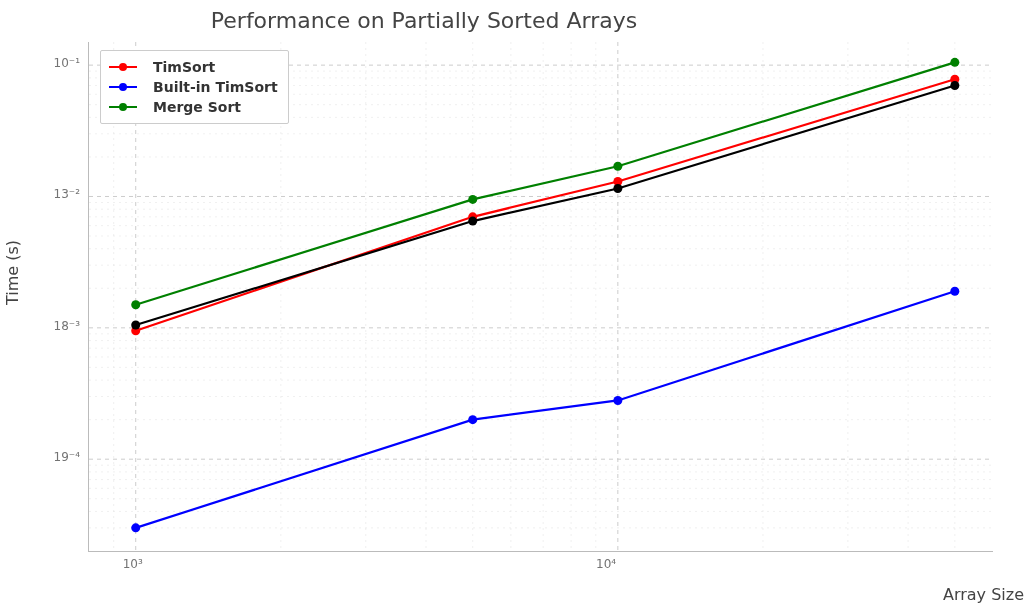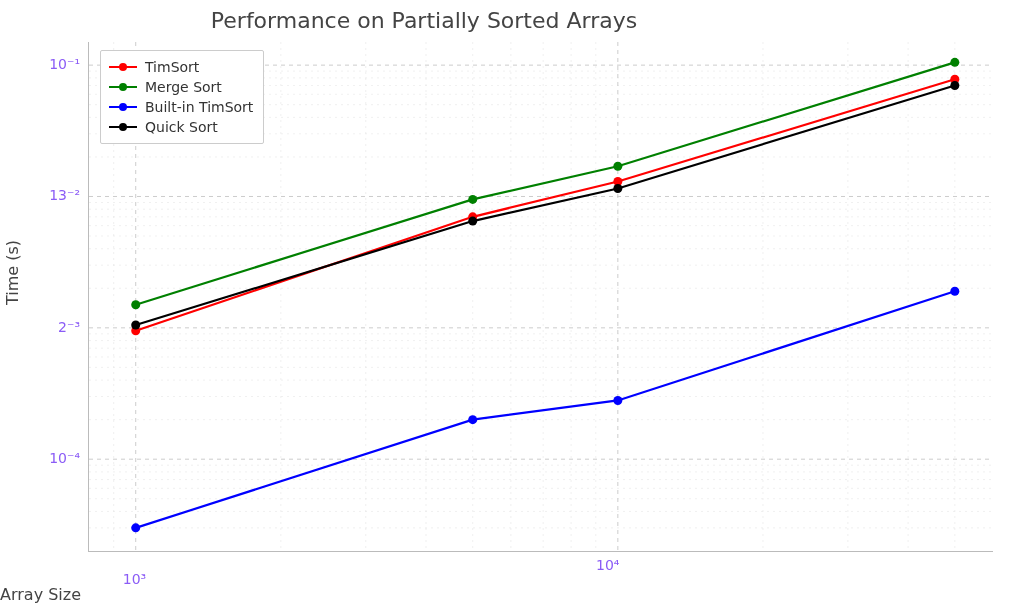--- a/index.html
+++ b/index.html
@@ -46,51 +46,52 @@
     stroke-width: 0.6;
   }
   .axis-label {
     position: absolute;
     font-size: 16px;
     color: #444;
   }
   .xlabel {
     left: 0;
     width: 1024px;
-    text-align: left;
+    text-align: right;
     bottom: 6px;
   }
   .ylabel {
     left: 12px;
     top: 50%;
     transform: translateY(-50%) rotate(-90deg);
     transform-origin: left center;
     white-space: nowrap;
   }
   .tick-label {
     position: absolute;
-    font-size: 14px;
-    color: #8b5cf6;
+    font-size: 12px;
+    color: #737373;
   }
   .legend {
     position: absolute;
     left: 100px;
     top: 50px;
     background: #ffffff;
     border: 1px solid #cccccc;
     border-radius: 2px;
     padding: 6px 10px 6px 8px;
     font-size: 14px;
     color: #333;
   }
   .legend-row {
     display: flex;
     align-items: center;
-    gap: 8px;
+    gap: 16px;
     padding: 2px 0;
+    font-weight: bold;
   }
   .legend-swatch {
     position: relative;
     width: 28px;
     height: 12px;
   }
   .legend-swatch .line {
     position: absolute;
     top: 50%;
     left: 0;
@@ -206,43 +207,36 @@
   <div class="legend">
     <div class="legend-row">
       <span class="legend-swatch">
         <span class="line" style="background:#ff0000;"></span>
         <span class="dot" style="background:#ff0000;"></span>
       </span>
       <span>TimSort</span>
     </div>
     <div class="legend-row">
       <span class="legend-swatch">
+        <span class="line" style="background:#0000ff;"></span>
+        <span class="dot" style="background:#0000ff;"></span>
+      </span>
+      <span>Built-in TimSort</span>
+    </div>
+    <div class="legend-row">
+      <span class="legend-swatch">
         <span class="line" style="background:#008000;"></span>
         <span class="dot" style="background:#008000;"></span>
       </span>
       <span>Merge Sort</span>
     </div>
-    <div class="legend-row">
-      <span class="legend-swatch">
-        <span class="line" style="background:#0000ff;"></span>
-        <span class="dot" style="background:#0000ff;"></span>
-      </span>
-      <span>Built-in TimSort</span>
-    </div>
-    <div class="legend-row">
-      <span class="legend-swatch">
-        <span class="line" style="background:#000000;"></span>
-        <span class="dot" style="background:#000000;"></span>
-      </span>
-      <span>Quick Sort</span>
-    </div>
   </div>
 
   <div id="tick-labels">
-      <div class="tick-label" style="left: 122.722px; top: 557px; margin-top: 14px;">10³</div>
+      <div class="tick-label" style="left: 122.722px; top: 557px;">10³</div>
       <div class="tick-label" style="left: 596px; top: 557px;">10⁴</div>
-      <div class="tick-label" style="right: 944px; left: 40px; top: 450.188px; width: 40px; text-align: right;">10⁻⁴</div>
-      <div class="tick-label" style="right: 944px; left: 40px; top: 318.836px; width: 40px; text-align: right;">2⁻³</div>
+      <div class="tick-label" style="right: 944px; left: 40px; top: 450.188px; width: 40px; text-align: right;">19⁻⁴</div>
+      <div class="tick-label" style="right: 944px; left: 40px; top: 318.836px; width: 40px; text-align: right;">18⁻³</div>
       <div class="tick-label" style="right: 944px; left: 40px; top: 187.483px; width: 40px; text-align: right;">13⁻²</div>
       <div class="tick-label" style="right: 944px; left: 40px; top: 56.1301px; width: 40px; text-align: right;">10⁻¹</div>
     </div>
 
 </div>
 
 </body></html>

